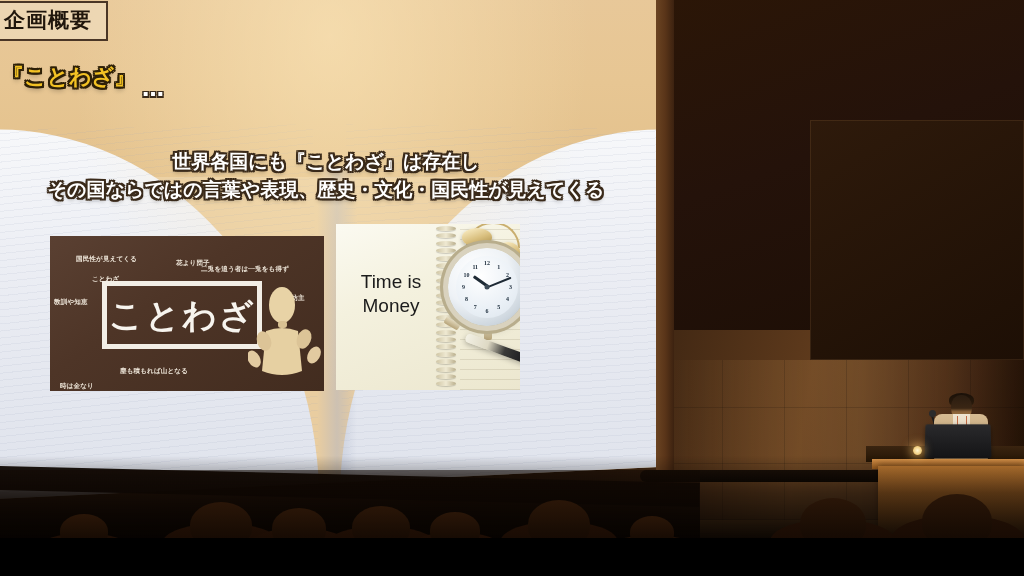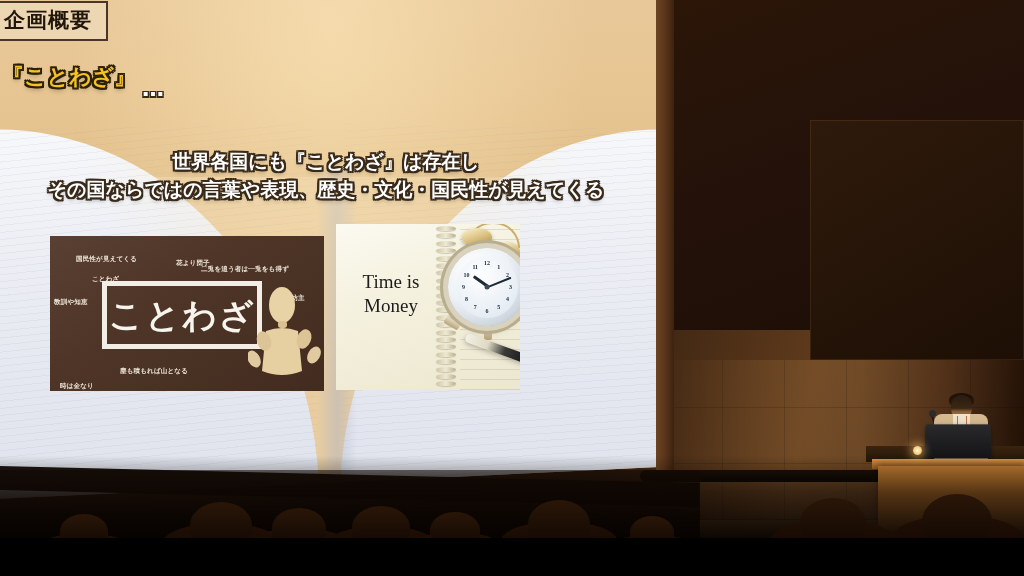--- a/index.html
+++ b/index.html
@@ -165,21 +165,21 @@
   }
 
   
   .photo-right {
     position:absolute; left:340px; top:228px; width:184px; height:166px;
     background:linear-gradient(160deg,#fbfaf1 0%, #f4f1de 40%, #ece7cf 100%);
     overflow:hidden;
   }
   .tim-text {
     position:absolute; left:10px; top:46px; width:90px;
-    font-family:Liberation Serif, serif; color:#1b1b1b; font-size:19px;
+    font-family:Liberation Sans, sans-serif; color:#1b1b1b; font-size:19px;
     line-height:1.25; text-align:center;
   }
   .spiral {
     position:absolute; left:100px; top:0; width:22px; height:166px;
   }
   .spiral i {
     position:absolute; left:0; width:20px; height:5px; border-radius:50%;
     background:linear-gradient(90deg,#cfc5a4,#efe9d2,#b9ae8c);
     box-shadow:0 1px 1px rgba(0,0,0,.18);
   }

